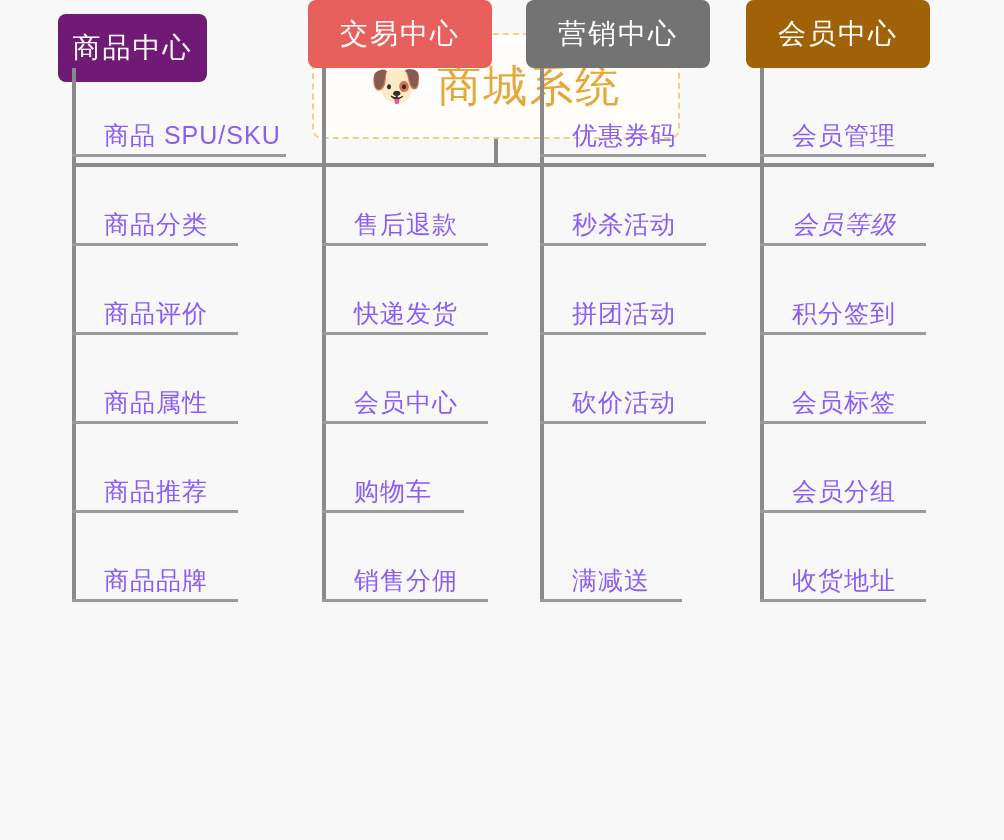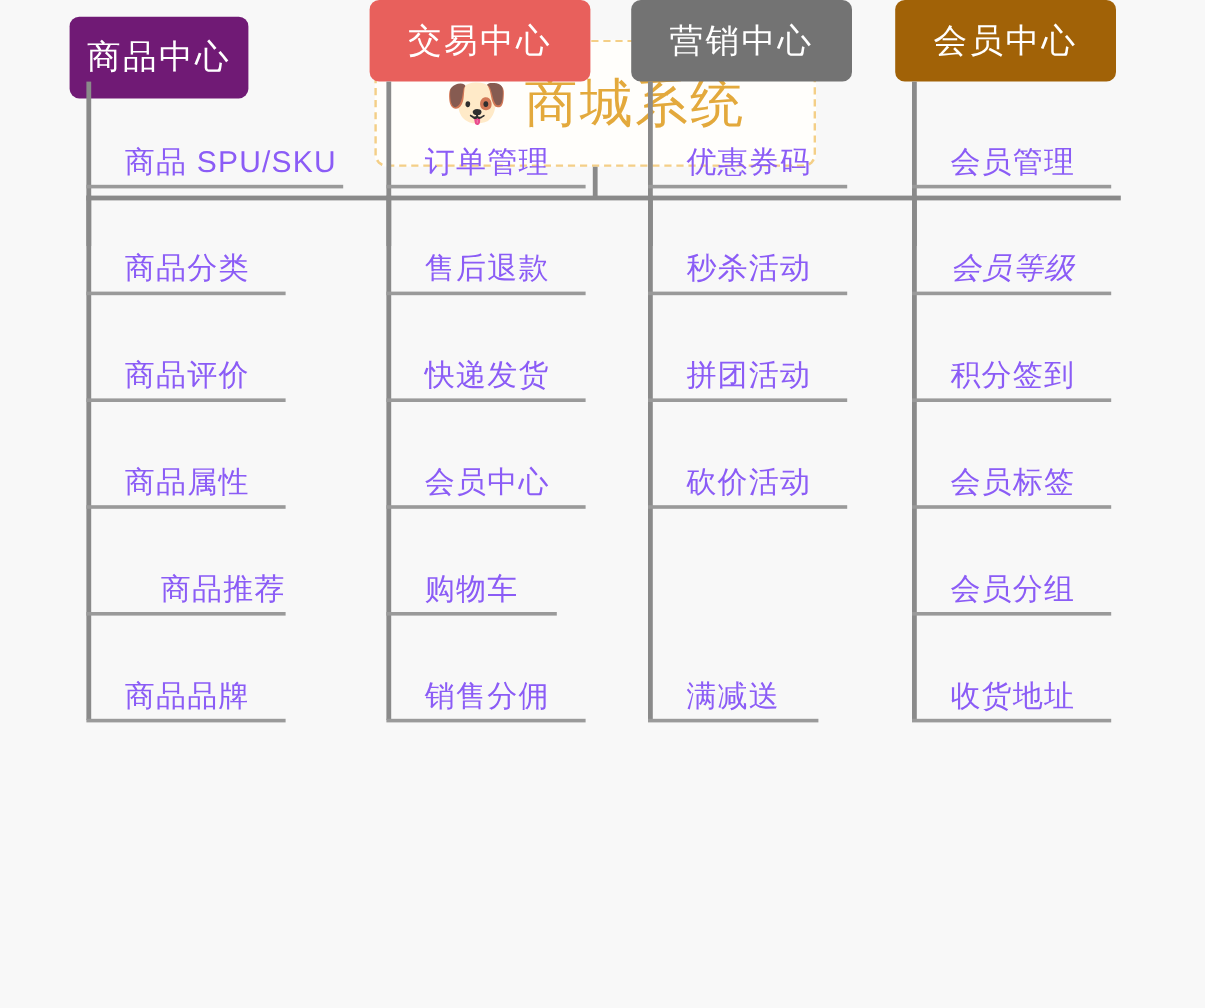--- a/index.html
+++ b/index.html
@@ -132,35 +132,32 @@
         </div>
         <div class="leaf" style="left: 72px; top: 157px; width: 166px; height: 89px;">
           <span class="leaf-label">商品分类</span>
         </div>
         <div class="leaf" style="left: 72px; top: 246px; width: 166px; height: 89px;">
           <span class="leaf-label">商品评价</span>
         </div>
         <div class="leaf" style="left: 72px; top: 335px; width: 166px; height: 89px;">
           <span class="leaf-label">商品属性</span>
         </div>
-        <div class="leaf" style="left: 72px; top: 424px; width: 166px; height: 89px; justify-content: flex-end;">
+        <div class="leaf" style="left: 72px; top: 424px; width: 166px; height: 89px;">
           <span class="leaf-label">商品推荐</span>
         </div>
         <div class="leaf" style="left: 72px; top: 513px; width: 166px; height: 89px;">
           <span class="leaf-label">商品品牌</span>
         </div>
       </div>
       <div class="column" style="left: 0px; top: 0px; position: absolute; width: 1004px; height: 640px; padding-left: 13px;">
         <div class="cat-box" style="left: 308px; top: 0px; width: 184px; background: rgb(232, 96, 92);">
           <span>交易中心</span>
         </div>
         <div class="trunk" style="left: 322px; top: 68px; height: 532px;"></div>
-        <div class="leaf" style="left: 322px; top: 68px; width: 166px; height: 89px;">
-          <span class="leaf-label">订单管理</span>
-        </div>
         <div class="leaf" style="left: 322px; top: 157px; width: 166px; height: 89px;">
           <span class="leaf-label">售后退款</span>
         </div>
         <div class="leaf" style="left: 322px; top: 246px; width: 166px; height: 89px;">
           <span class="leaf-label">快递发货</span>
         </div>
         <div class="leaf" style="left: 322px; top: 335px; width: 166px; height: 89px;">
           <span class="leaf-label">会员中心</span>
         </div>
         <div class="leaf" style="left: 322px; top: 424px; width: 142px; height: 89px;">

